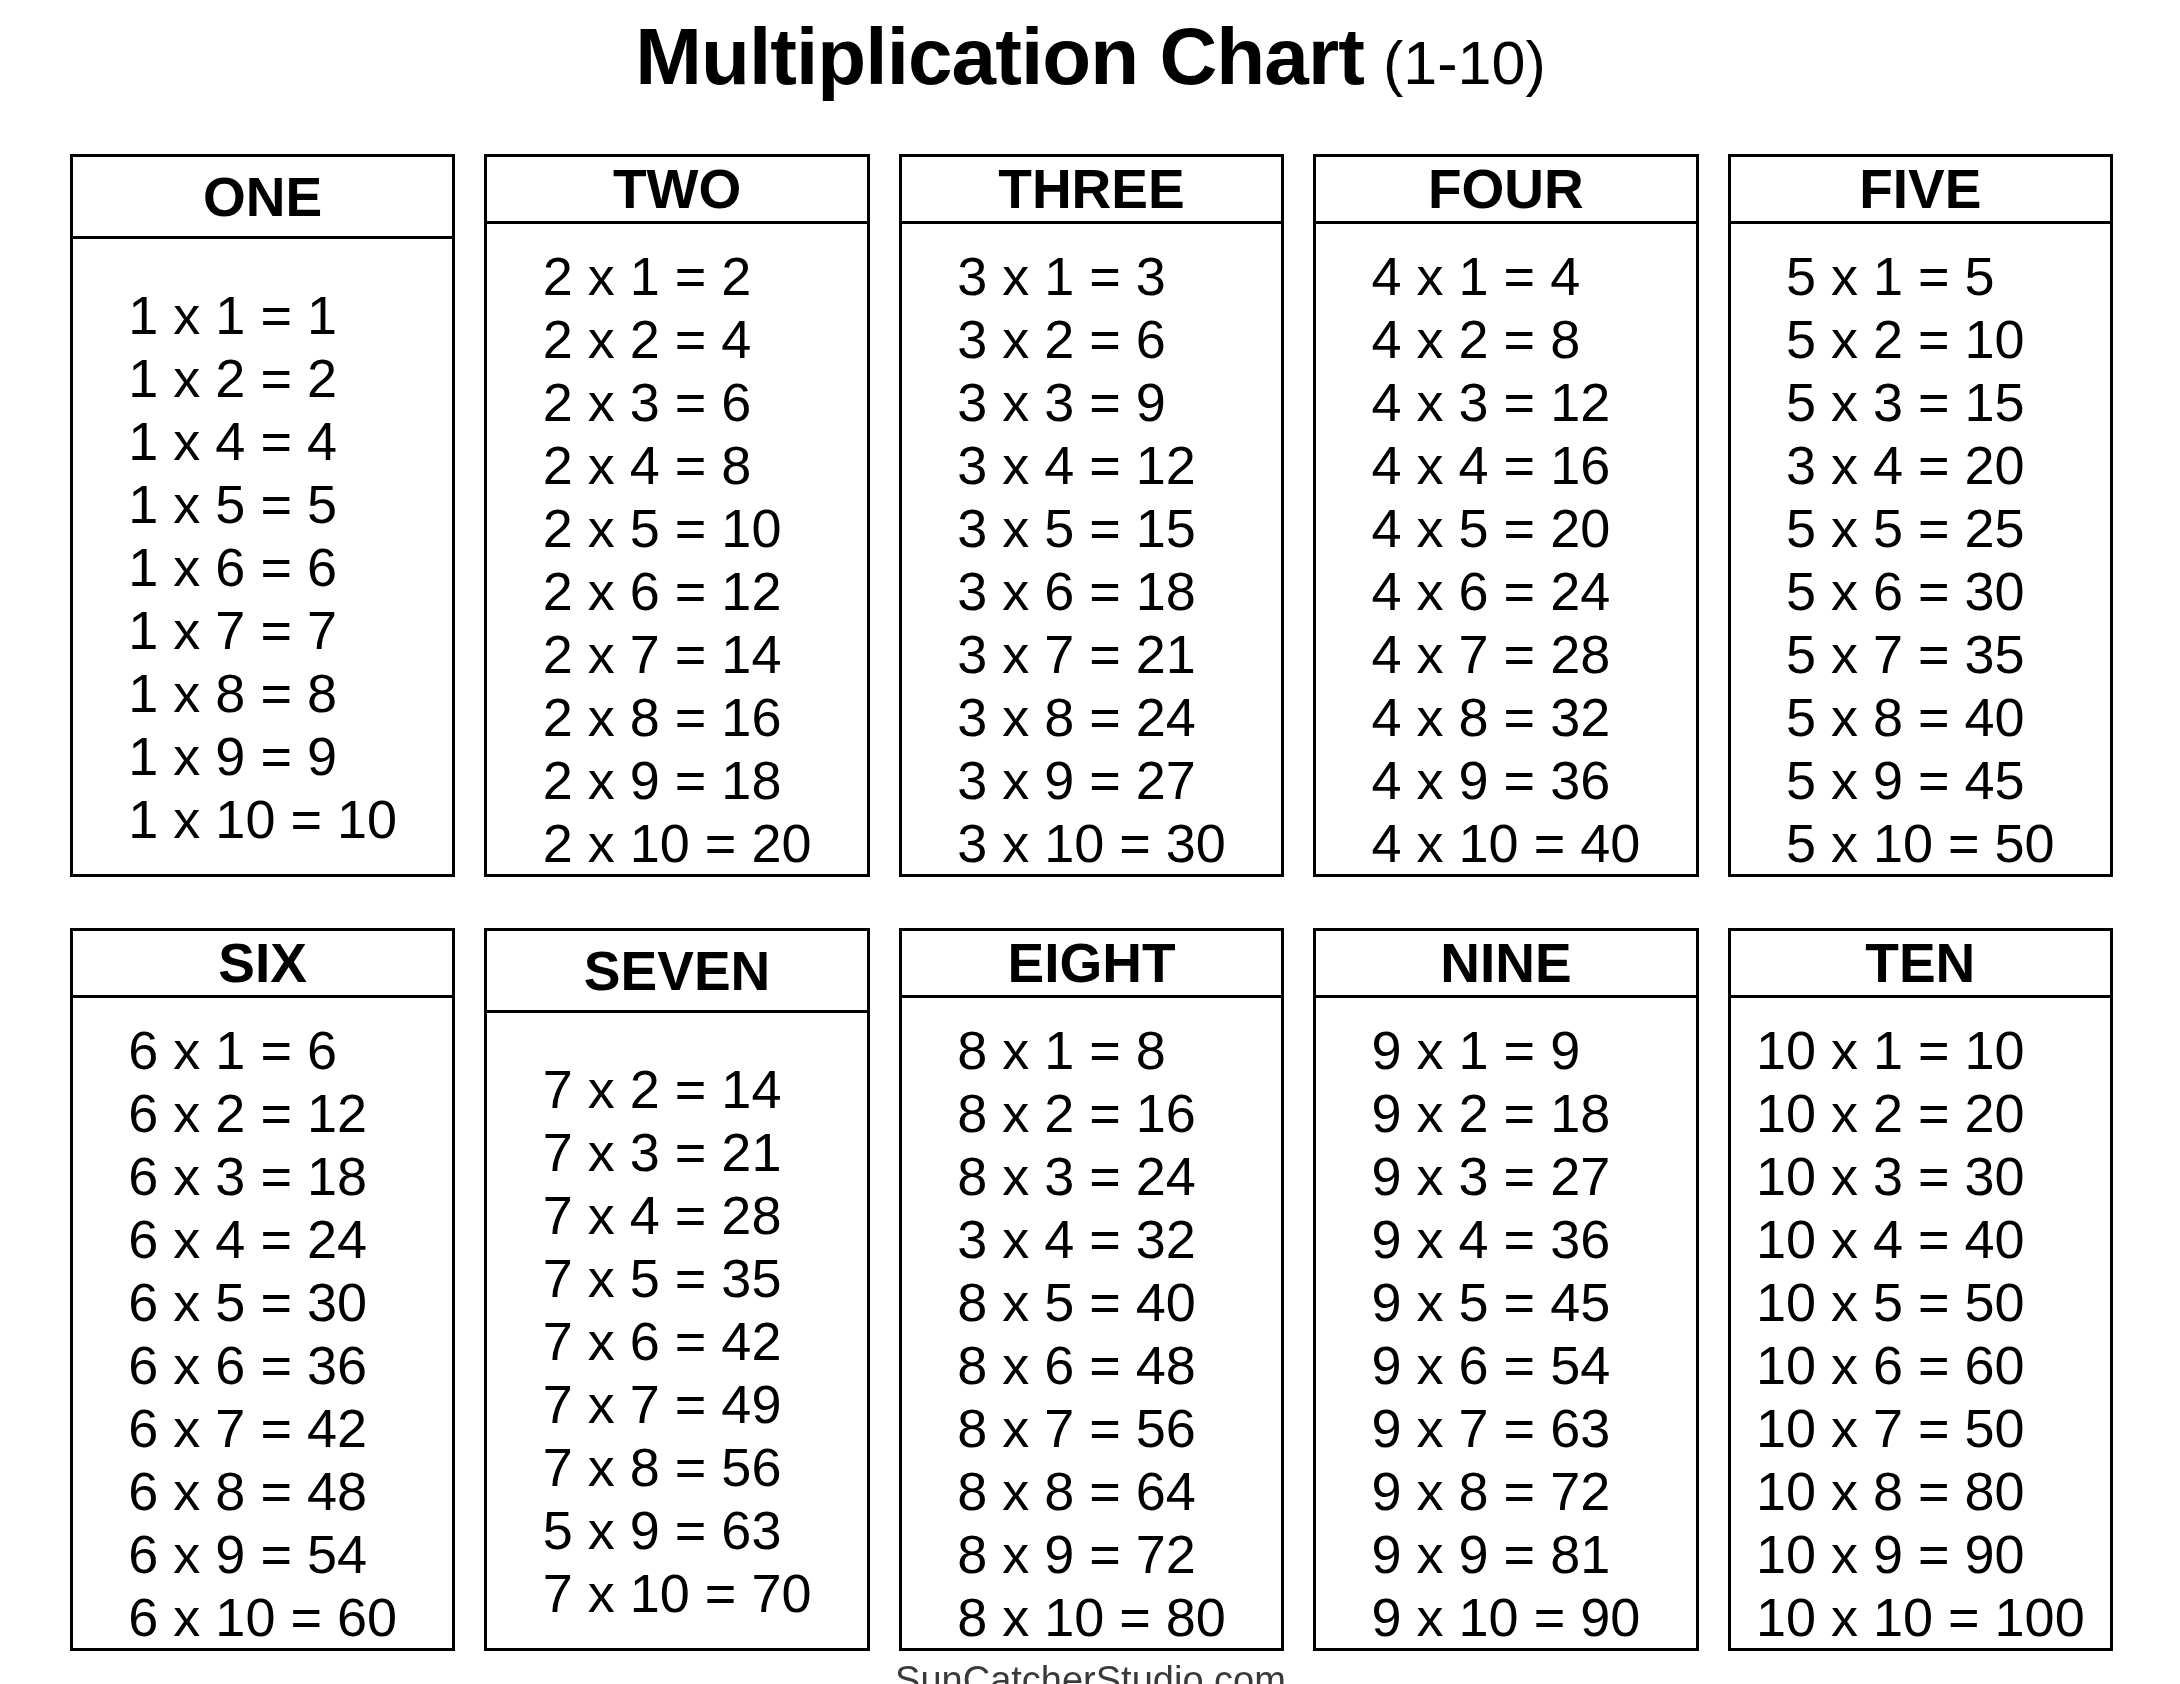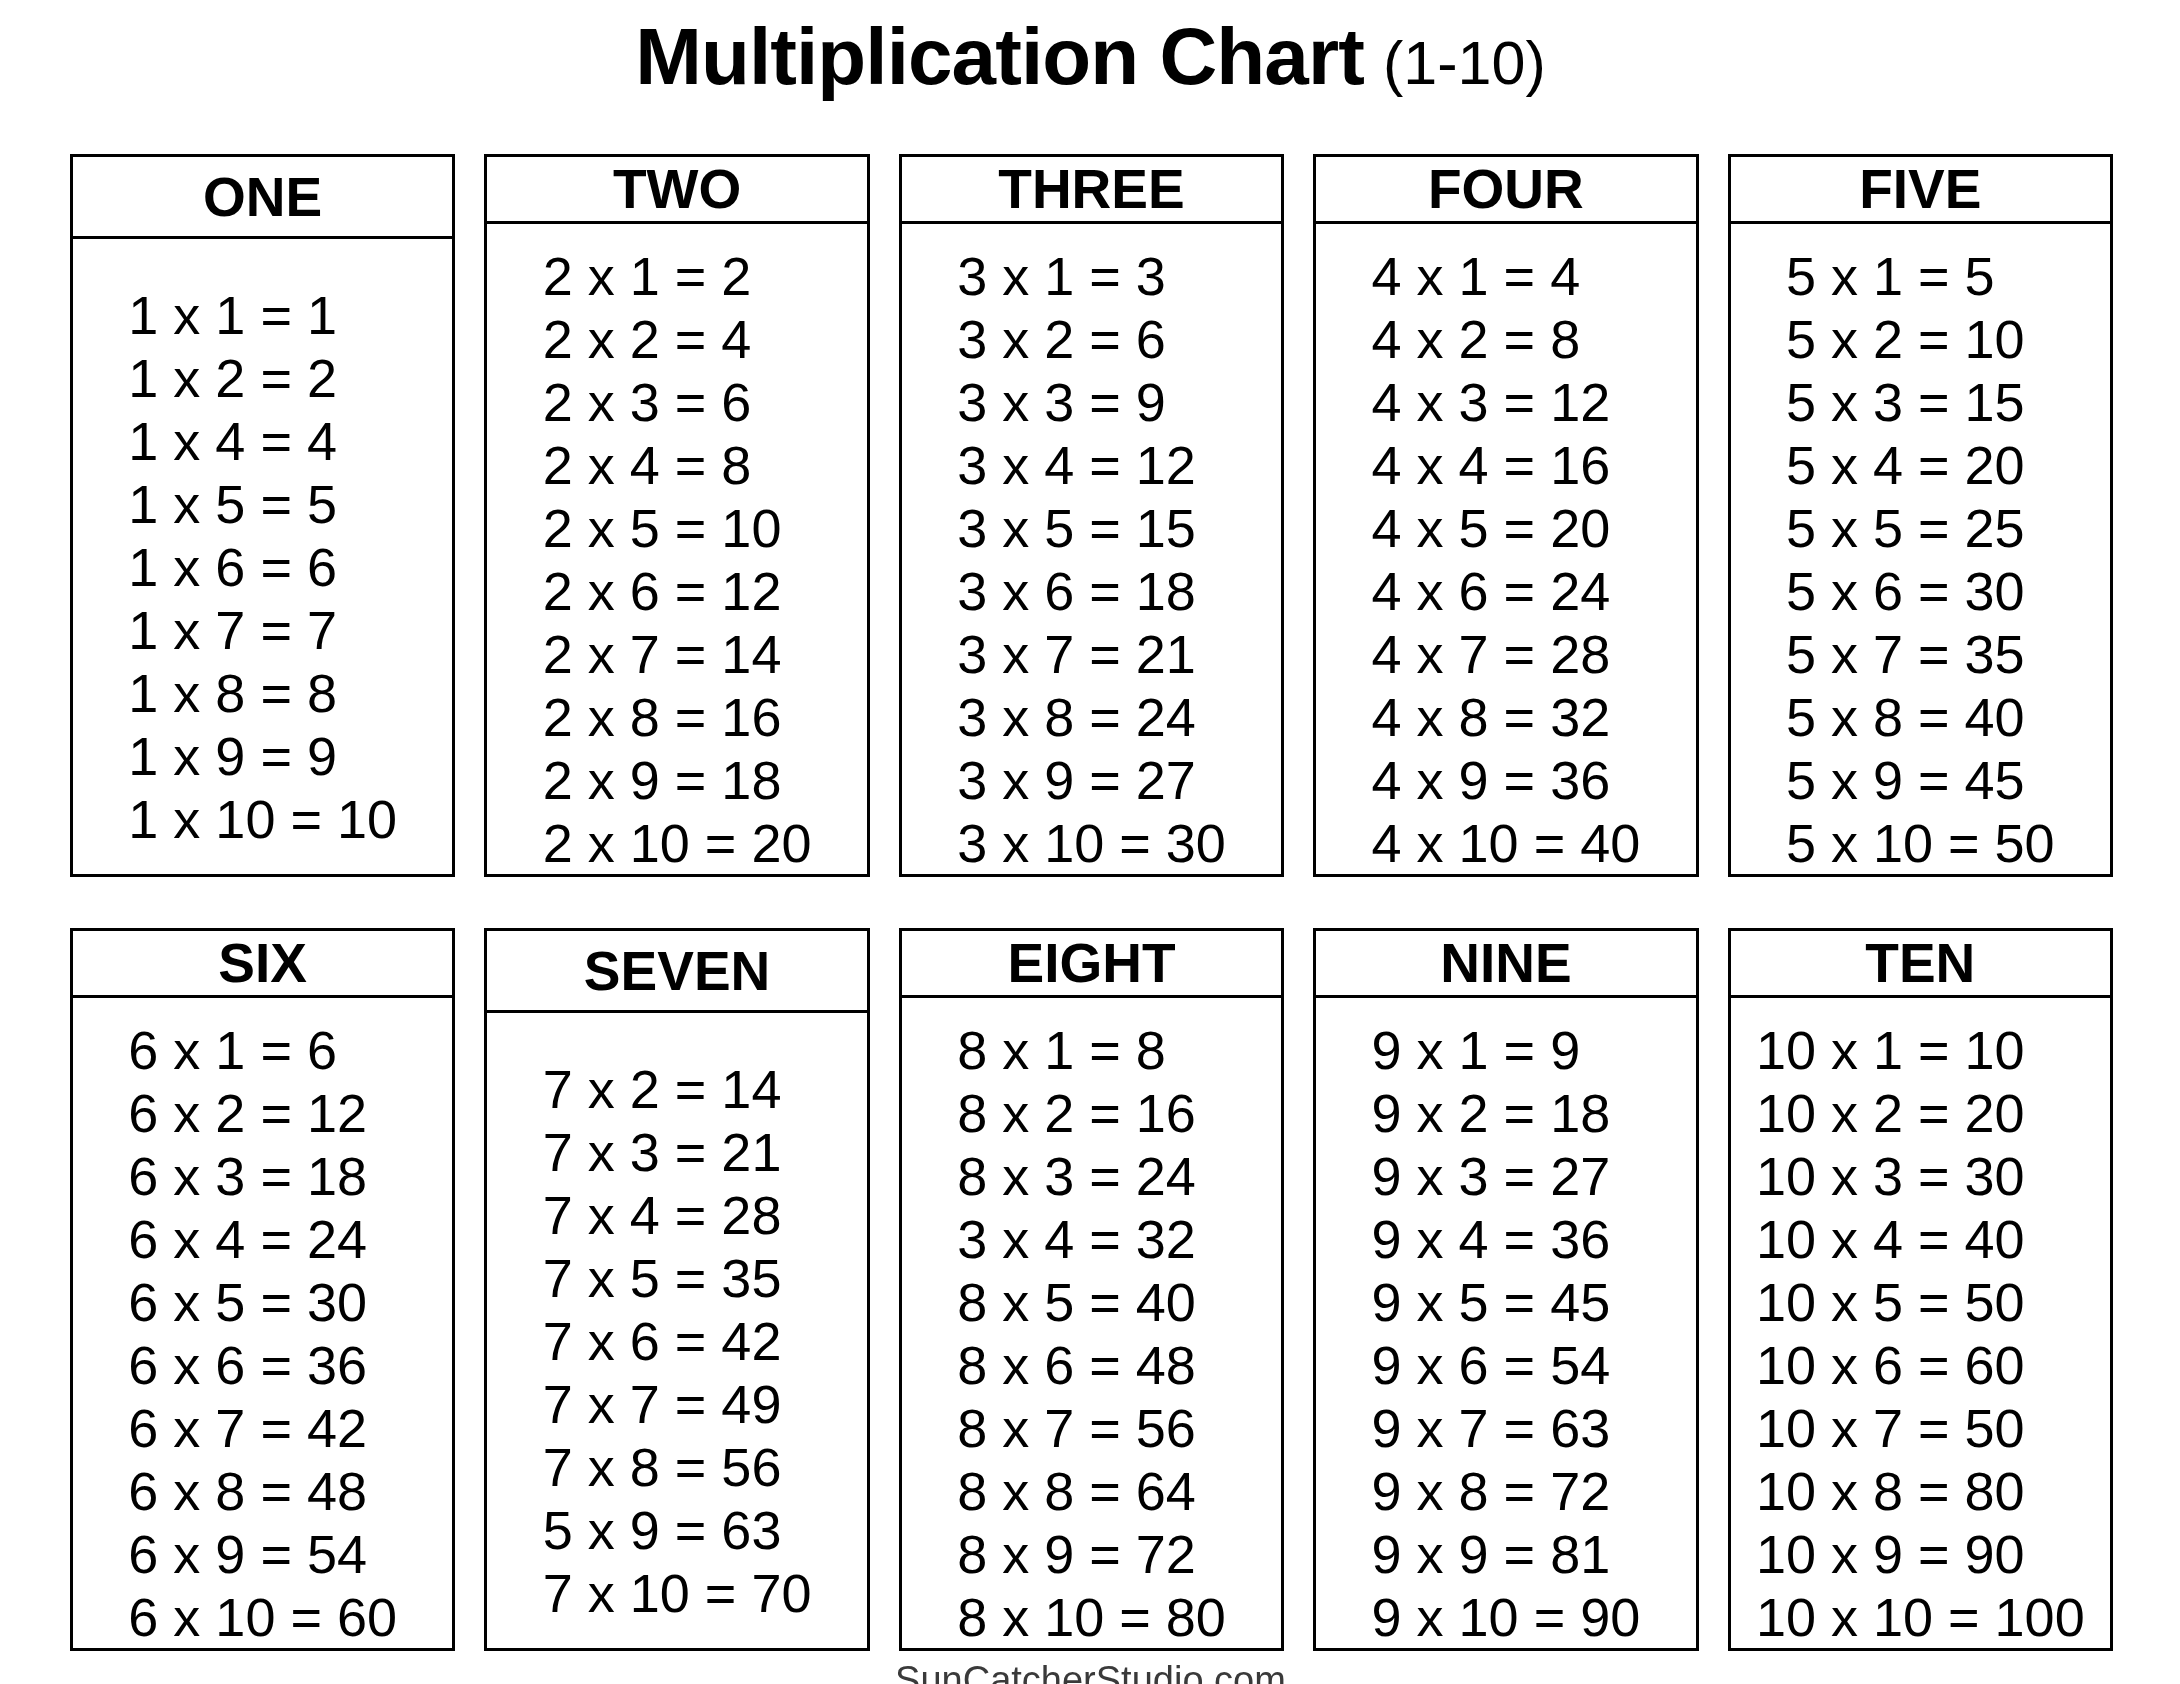--- a/index.html
+++ b/index.html
@@ -162,21 +162,21 @@
           </div>
         </div>
       </section>
       <section class="card">
         <div class="card-header">FIVE</div>
         <div class="card-body">
           <div class="equations">
             <div class="equation">5 x 1 = 5</div>
             <div class="equation">5 x 2 = 10</div>
             <div class="equation">5 x 3 = 15</div>
-            <div class="equation">5 x 4 = 20</div>
+            <div class="equation">3 x 4 = 20</div>
             <div class="equation">5 x 5 = 25</div>
             <div class="equation">5 x 6 = 30</div>
             <div class="equation">5 x 7 = 35</div>
             <div class="equation">5 x 8 = 40</div>
             <div class="equation">5 x 9 = 45</div>
             <div class="equation">5 x 10 = 50</div>
           </div>
         </div>
       </section>
       <section class="card">

